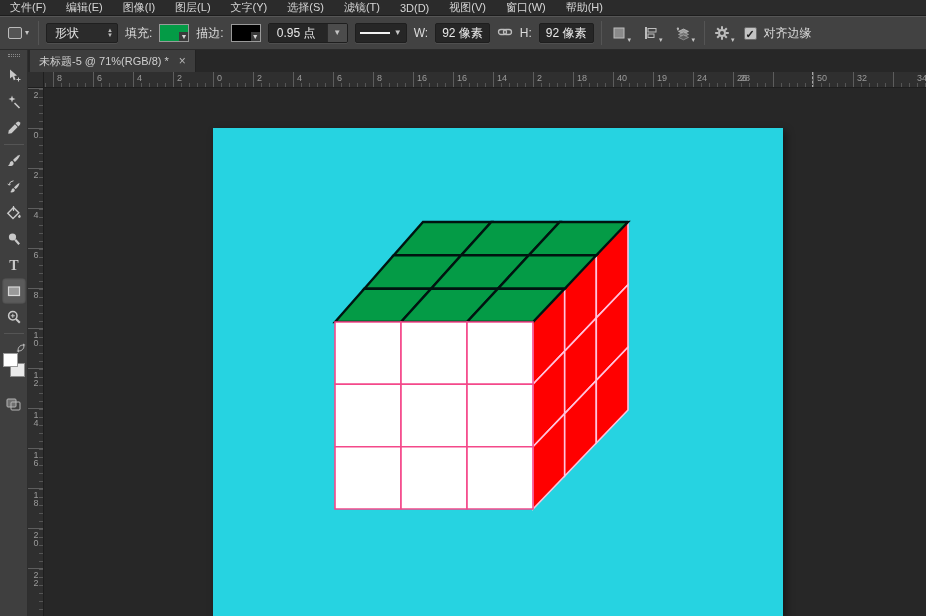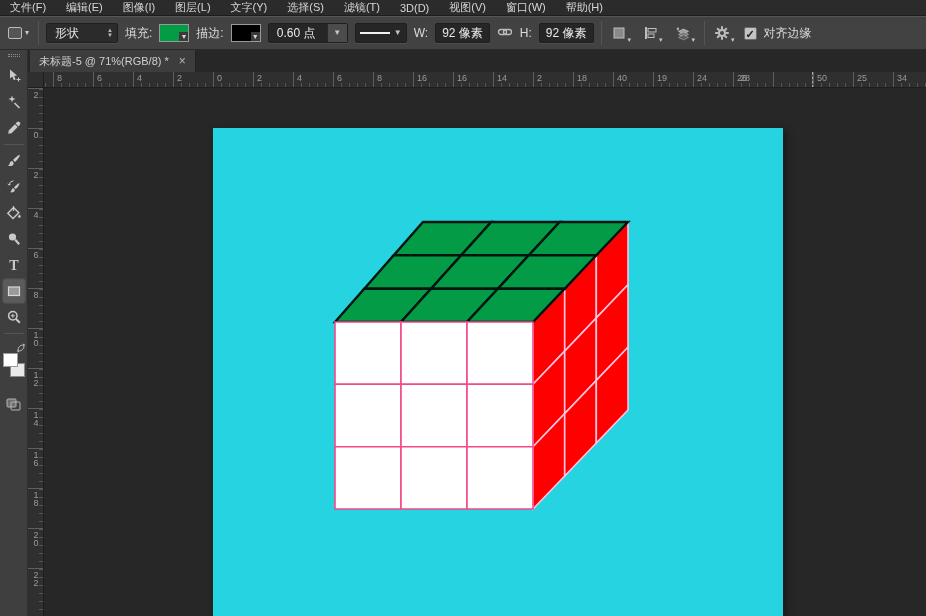--- a/index.html
+++ b/index.html
@@ -157,21 +157,21 @@
   <div class="swatch" id="fill-swatch" style="background: rgb(4, 155, 70);">
     <span class="mini-arrow">▼</span>
   </div>
 
   <span>描边:</span>
   <div class="swatch" id="stroke-swatch" style="background: rgb(0, 0, 0);">
     <span class="mini-arrow">▼</span>
   </div>
 
   <div class="combo">
-    <span class="val">0.60 点</span>
+    <span class="val">0.95 点</span>
     <span class="btn">
         <span class="caret">▼</span>
       </span>
   </div>
 
   <div class="line-select">
     <span class="line"></span>
     <span class="caret">▼</span>
   </div>
 
@@ -469,23 +469,23 @@
     <span class="h-num" style="left: 613px;">19</span>
     <span class="h-major" style="left: 649px;"></span>
     <span class="h-num" style="left: 653px;">24</span>
     <span class="h-major" style="left: 689px;"></span>
     <span class="h-num" style="left: 693px;">26</span>
     <span class="h-major" style="left: 729px;"></span>
     <span class="h-num" style="left: 696px;">28</span>
     <span class="h-major" style="left: 769px;"></span>
     <span class="h-num" style="left: 773px;">50</span>
     <span class="h-major" style="left: 809px;"></span>
-    <span class="h-num" style="left: 813px;">25</span>
+    <span class="h-num" style="left: 813px;">32</span>
     <span class="h-major" style="left: 849px;"></span>
-    <span class="h-num" style="left: 853px;">34</span>
+    <span class="h-num" style="left: 873px;">34</span>
     <span class="ruler-pointer" style="left: 768px;"></span>
   </div>
 <div class="v-ruler" id="v-ruler">
     <span class="v-minor" style="top: 1px;"></span>
     <span class="v-minor" style="top: 9px;"></span>
     <span class="v-minor" style="top: 17px;"></span>
     <span class="v-minor" style="top: 25px;"></span>
     <span class="v-minor" style="top: 33px;"></span>
     <span class="v-minor" style="top: 41px;"></span>
     <span class="v-minor" style="top: 49px;"></span>

